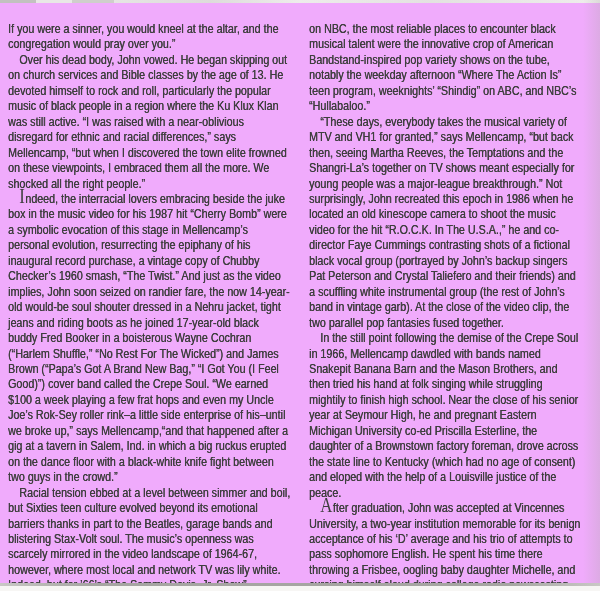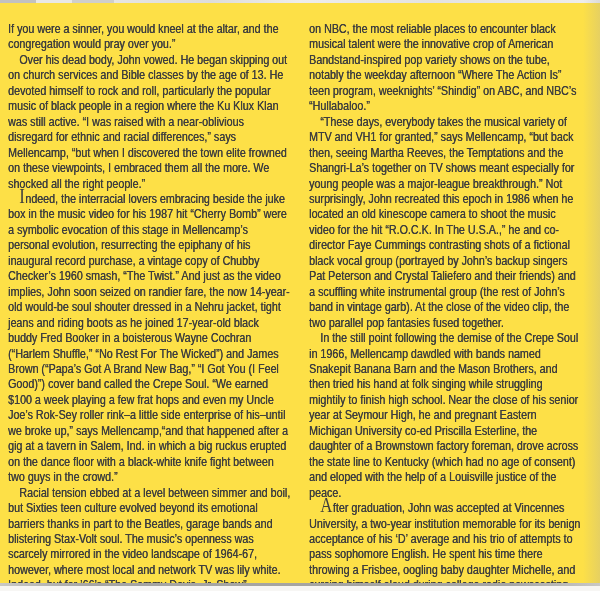--- a/index.html
+++ b/index.html
@@ -4,21 +4,21 @@
 <style>
   html, body {
     margin: 0;
     padding: 0;
     background: #f2f1ee;
   }
   .page {
     position: relative;
     width: 600px;
     height: 591px;
-    background: #fde047;
+    background: #f0abfc;
     overflow: hidden;
     font-family: "Liberation Sans", sans-serif;
   }
   
   .edge-top {
     position: absolute;
     top: 0; left: 0;
     width: 100%; height: 3px;
     background: linear-gradient(to right,
       #c2c1bf 0%, #c2c1bf 6%,

